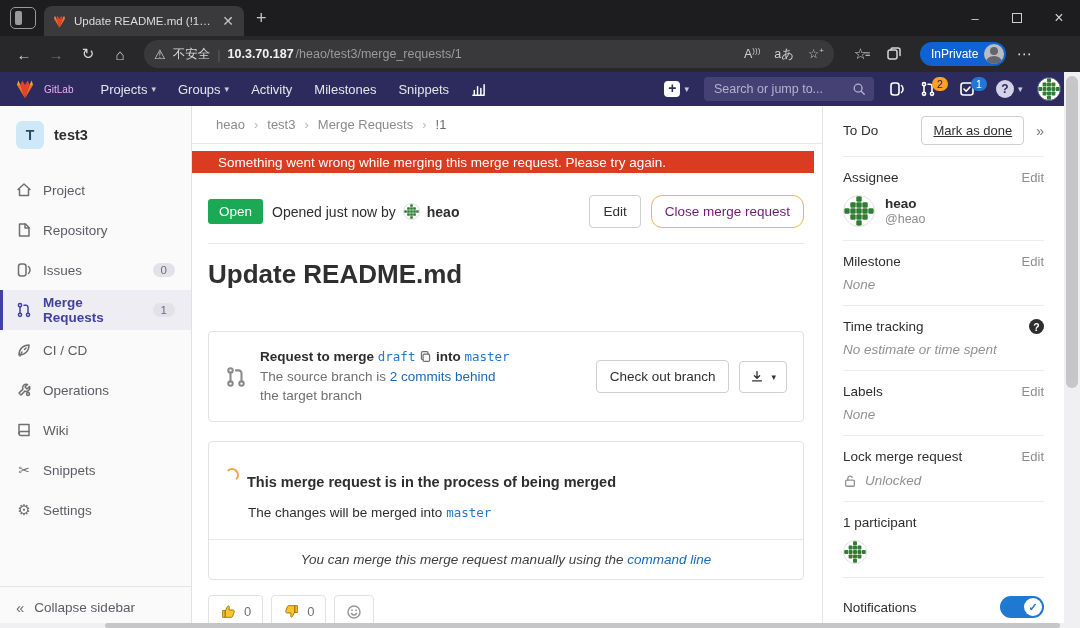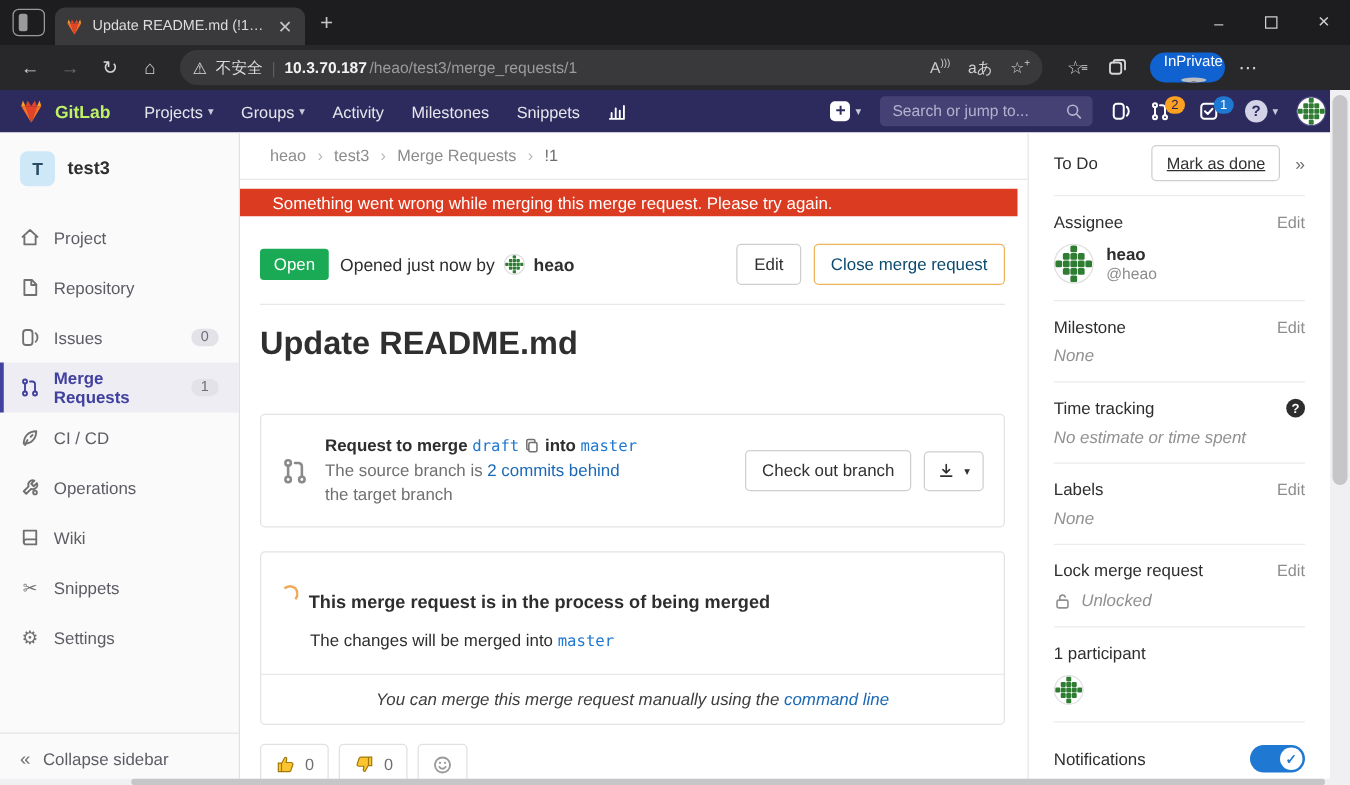--- a/index.html
+++ b/index.html
@@ -20,30 +20,30 @@
   .toolbar { height:36px; background:#28282a; display:flex; align-items:center; padding:0 10px; gap:4px; }
   .tool-ico { width:28px; height:28px; display:flex; align-items:center; justify-content:center; color:#d5d5d5; font-size:15px; border-radius:4px; }
   .tool-ico.disabled { color:#6f6f6f; }
   .addressbar { flex:0 0 690px; height:28px; margin-left:6px; background:#39393b; border-radius:14px; display:flex; align-items:center; padding:0 10px; gap:7px; }
   .addr-sec { color:#d8d8d8; font-size:12.5px; display:flex; align-items:center; gap:6px; }
   .addr-warn { color:#d8d8d8; font-size:13px; }
   .addr-sep { color:#5c5c5e; font-size:13px; }
   .addr-host { color:#f2f2f2; font-weight:bold; font-size:12.5px; }
   .addr-path { color:#9b9b9b; font-size:12.5px; }
   .addr-right { margin-left:auto; display:flex; align-items:center; gap:14px; color:#cfcfcf; font-size:12.5px; }
-  .inprivate { height:24px; background:#0f62cf; border-radius:12px; display:flex; align-items:center; gap:6px; padding:0 2px 0 11px; margin-left:8px;flex-direction:column; }
+  .inprivate { height:24px; background:#0f62cf; border-radius:12px; display:flex; align-items:center; gap:6px; padding:0 2px 0 11px; margin-left:8px; }
   .inprivate-label { color:#fff; font-size:12px; }
   .inprivate-avatar { width:20px; height:20px; border-radius:50%; background:#b9bcc2; position:relative; overflow:hidden; }
   .inprivate-avatar::before { content:""; position:absolute; left:6px; top:3px; width:8px; height:8px; border-radius:50%; background:#63666c; }
   .inprivate-avatar::after { content:""; position:absolute; left:2px; top:12px; width:16px; height:12px; border-radius:50%; background:#63666c; }
 
   
   .gl-navbar { height:34px; background:#2d2b5e; display:flex; align-items:center; padding:0 10px 0 14px; gap:4px; }
   .gl-brand { display:flex; align-items:center; gap:8px; margin-right:14px; }
-  .gl-brand-name { color:#bef264; font-size:14px; font-weight:bold; }
+  .gl-brand-name { color:#f0abfc; font-size:10px; font-weight:normal; }
   .gl-nav-item { color:rgba(255,255,255,.88); font-size:13px; padding:0 9px; display:flex; align-items:center; gap:4px; white-space:nowrap; }
   .caret { font-size:9px; color:rgba(255,255,255,.75); }
   .gl-right { margin-left:auto; display:flex; align-items:center; gap:15px; }
   .plusbox { display:flex; align-items:center; gap:4px; }
   .plusbox .pb { width:16px; height:16px; background:#fff; border-radius:4px; color:#2d2b5e; font-size:14px; line-height:15px; text-align:center; font-weight:bold; }
   .gl-search { width:170px; height:24px; background:#454174; border:0; border-radius:4px; color:#c7c5dc; font-size:12.5px; padding:0 26px 0 10px; font-family:"Liberation Sans",sans-serif; }
   .gl-search::placeholder { color:#b5b2cf; }
   .search-wrap { position:relative; display:flex; align-items:center; }
   .search-wrap svg { position:absolute; right:8px; }
   .nav-ico { position:relative; display:flex; align-items:center; }
@@ -77,21 +77,21 @@
   .breadcrumb .last { color:#6d6d6d; }
   .alert-banner { margin:7px 8px 0 0; height:34px; background:#db3b21; color:#fff; font-size:13.5px; display:flex; align-items:center; padding-left:26px; }
   .content { padding:0 18px 0 16px; display:flex; flex-direction:column; }
   .state-row { margin-top:22px; display:flex; align-items:center; gap:9px; }
   .state-badge { background:#1aaa55; color:#fff; font-size:13.5px; padding:5px 11px; border-radius:3px; }
   .state-text { font-size:14px; color:#2e2e2e; display:flex; align-items:center; gap:7px; }
   .avatar16 { width:17px; height:17px; border-radius:50%; border:1px solid #e0e0e0; overflow:hidden; display:flex; background:#fff; }
   .author { font-weight:bold; color:#2e2e2e; }
   .state-actions { margin-left:auto; display:flex; gap:10px; }
   .btn { background:#fff; border:1px solid #cfcfcf; border-radius:4px; color:#303030; font-size:13.5px; padding:8px 13px; font-family:inherit; }
-  .btn-close { border-color:#edb45e; color:#0c4a6e; }
+  .btn-close { border-color:#edb45e; color:#701a75;border-radius:11px; }
   .title-hr { border:0; border-top:1px solid #e8e8e8; margin-top:15px; }
   .mr-title { margin-top:15px; font-size:26px; font-weight:bold; color:#2f2f2f; }
 
   .request-box { margin-top:41px; border:1px solid #e3e3e3; border-radius:4px; padding:15px 16px; display:flex; align-items:center; }
   .req-text { width:252px; margin-left:13px; font-size:13.5px; color:#2e2e2e; line-height:1.45; }
   .req-bold { font-weight:bold; }
   .branch-link { font-family:"DejaVu Sans Mono", monospace; color:#1f78d1; font-size:12.5px; }
   .req-gray { color:#707070; }
   .link { color:#1b69b6; }
   .req-actions { margin-left:auto; display:flex; align-items:center; gap:10px; }

